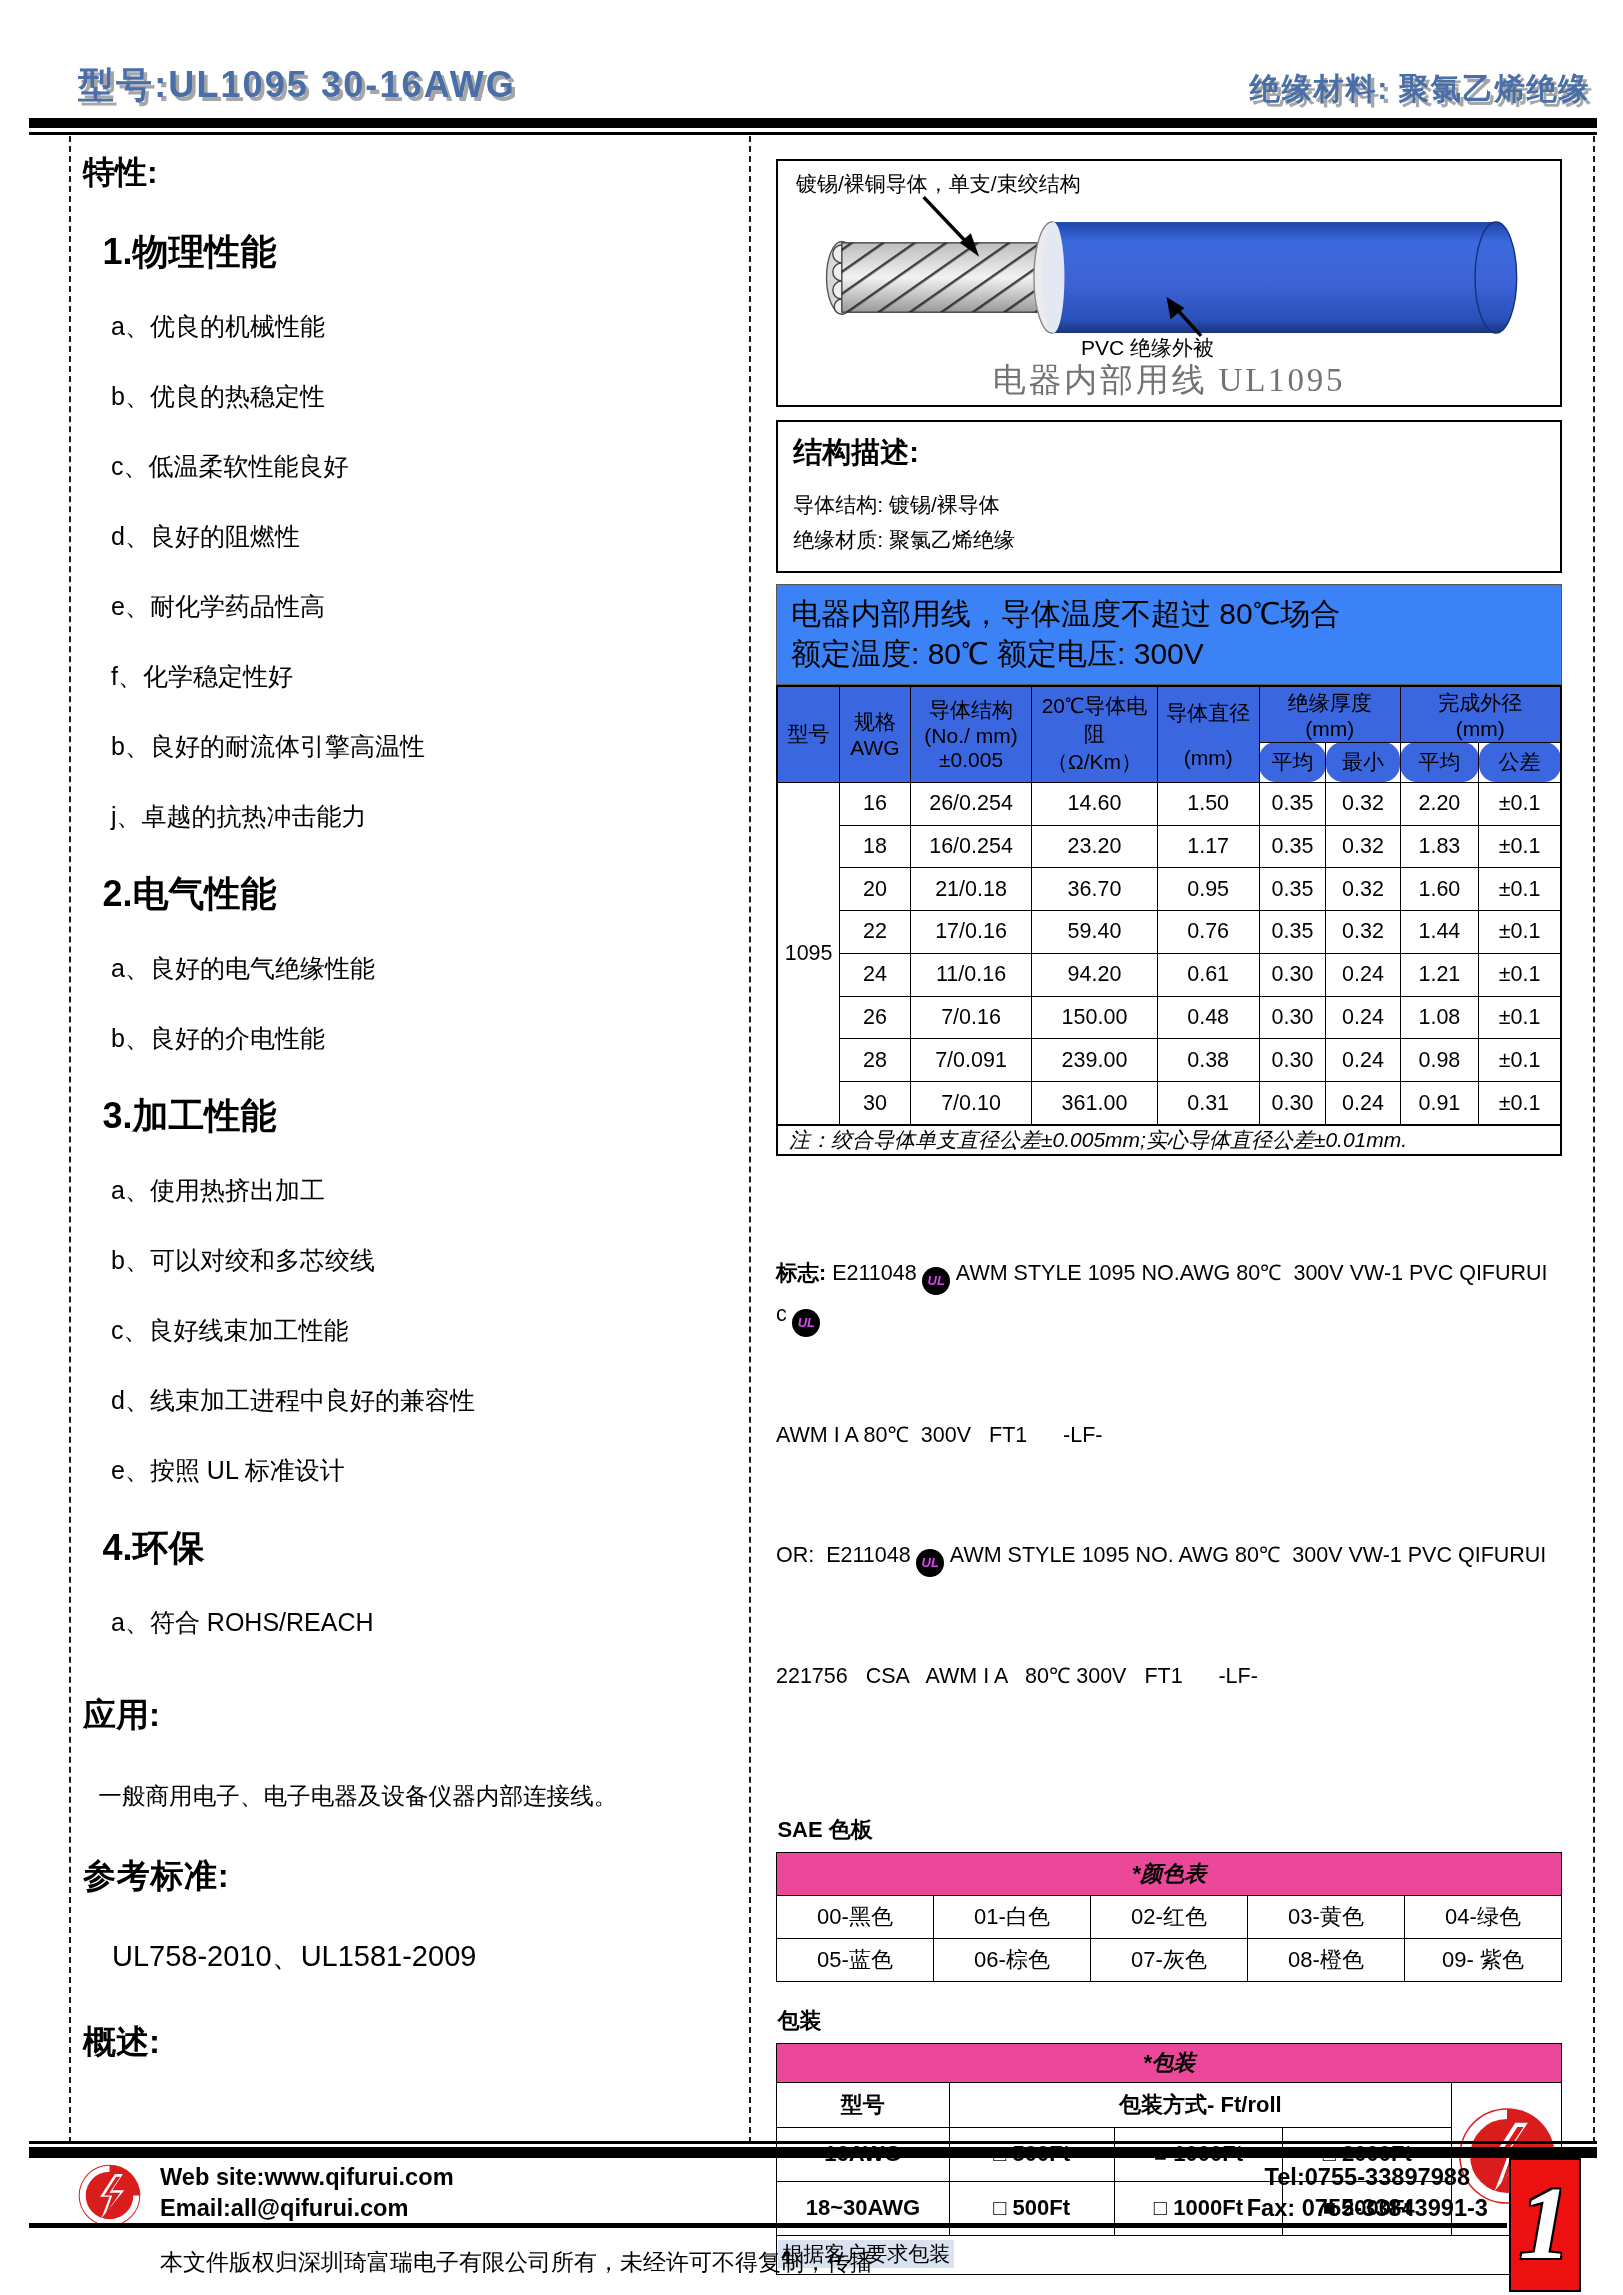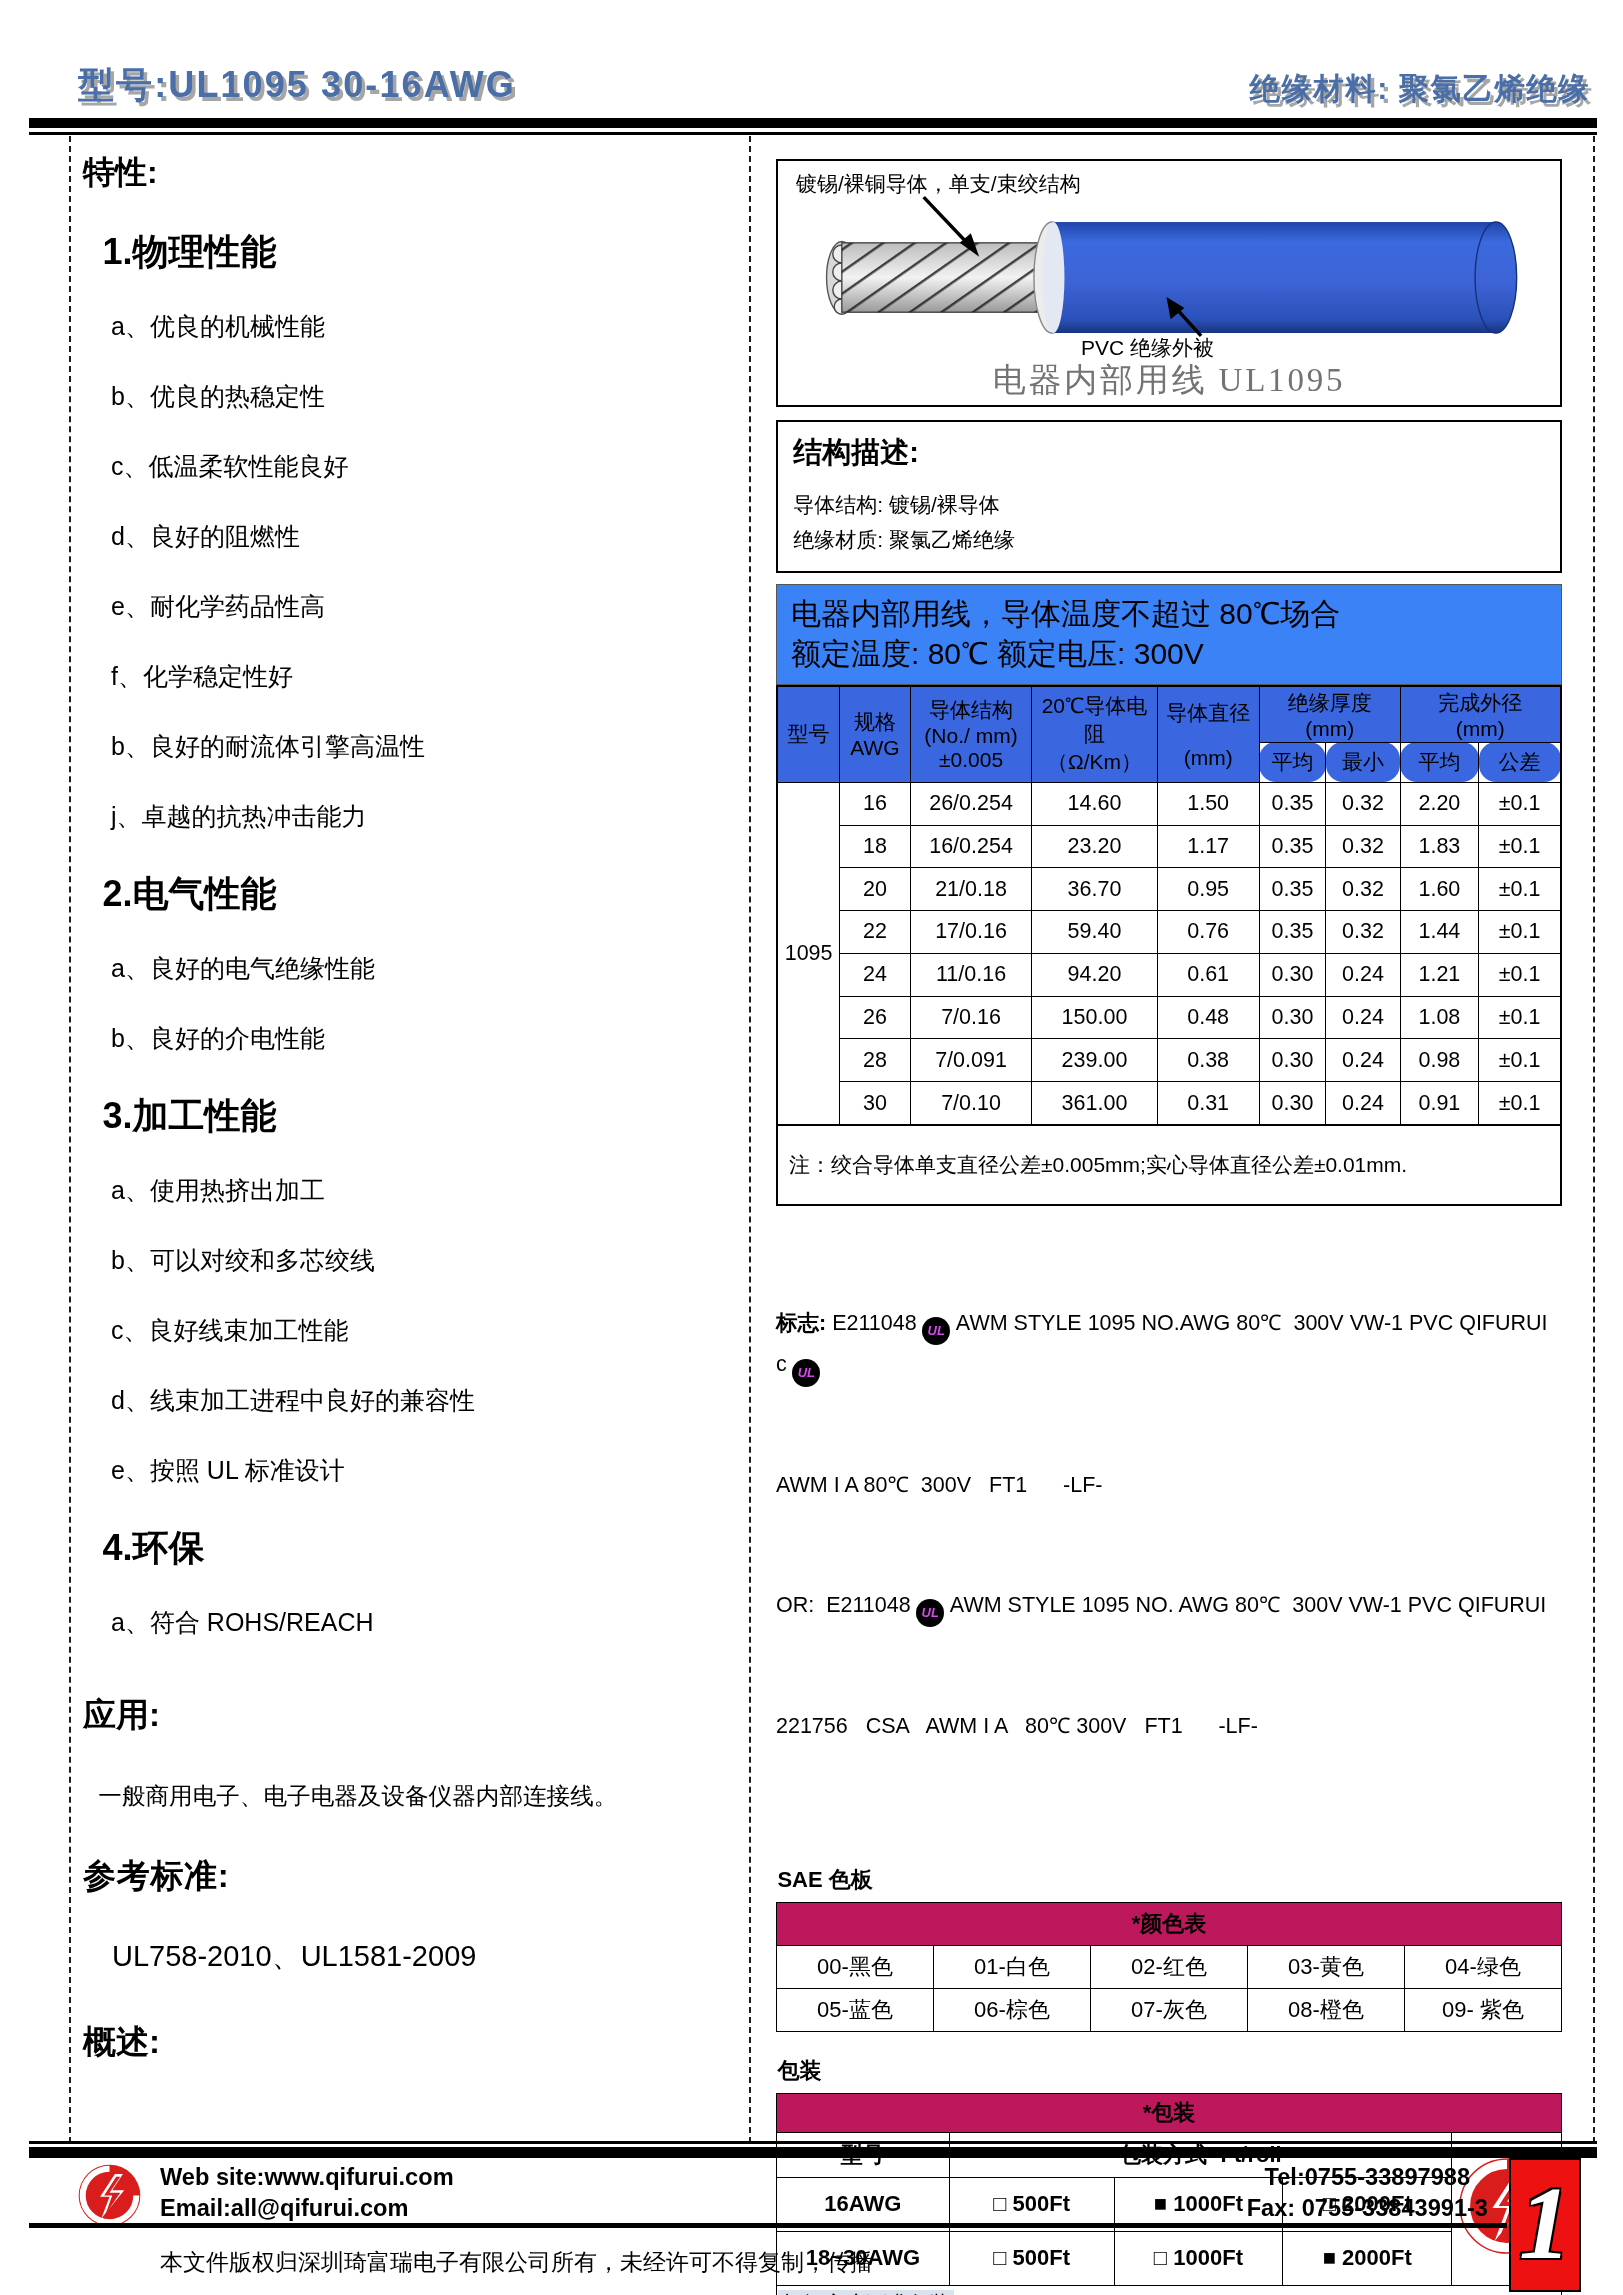--- a/index.html
+++ b/index.html
@@ -37,30 +37,30 @@
   .struct-title{font-size:29px;font-weight:bold;margin-bottom:14px;}
   .struct-line{font-size:21px;line-height:35px;}
   .gray-box{background:#3b82f6;border:1.4px solid #555;padding:9.7px 14px;margin-top:11px;
      font-size:30px;line-height:40px;}
   table{border-collapse:collapse;width:100%;}
   .spec-table{border:2.1px solid #000;margin-top:0;}
   .spec-table td{border:1.4px solid #000;text-align:center;font-size:21px;padding:1.4px 2.8px;}
   .spec-table .hd{background:#3a66e0;}
   .spec-table .sub{height:36px;border-radius:17px;}
   .spec-table .datarow td{height:39px;font-size:21.5px;}
-  .spec-note{border:2.1px solid #000;border-top:none;padding:25px 11px;font-size:21px;}
+  .spec-note{border:2.1px solid #000;border-top:none;padding:0 11px;font-size:21px;font-style:italic;}
   .marking{margin-top:18px;font-size:21.5px;line-height:1.85;white-space:pre-wrap;}
   .marking .bold{font-weight:bold;}
   .ul-mark{display:inline-block;width:28px;height:28px;background:#000;color:#d946ef;
      border-radius:50%;text-align:center;line-height:28px;font-size:13px;font-weight:bold;
      font-style:italic;vertical-align:-5.6px;margin:0 5.6px;white-space:normal;}
   .sae-label{font-size:22px;font-weight:bold;margin:39px 0 7px 1.4px;}
   .color-table{border:1.4px solid #000;}
   .color-table td{border:1.4px solid #000;text-align:center;font-size:22px;height:40px;width:20%;}
-  .blue-hd{background:#be185d;font-weight:bold;font-size:23.6px;height:36px;text-align:center;}
+  .blue-hd{background:#ec4899;font-weight:bold;font-size:23.6px;height:36px;text-align:center;font-style:italic;}
   .pack-label{font-size:22px;font-weight:bold;margin:23.6px 0 7px 1.4px;}
   .pack-table{border:1.4px solid #000;}
   .pack-table td{border:1.4px solid #000;text-align:center;font-size:22px;font-weight:bold;}
   .pack-table .colhd{height:42px;}
   .pack-table .optrow td{height:51px;}
   .pack-note-cell{text-align:left !important;font-weight:normal !important;height:36px;}
   .pack-note-cell span{background:#d9e2ef;padding:2.1px 4.2px;font-size:21px;}
   .logo-cell{width:139px;}
   
   .footer-rule{position:absolute;left:29px;right:26px;top:2141px;}

